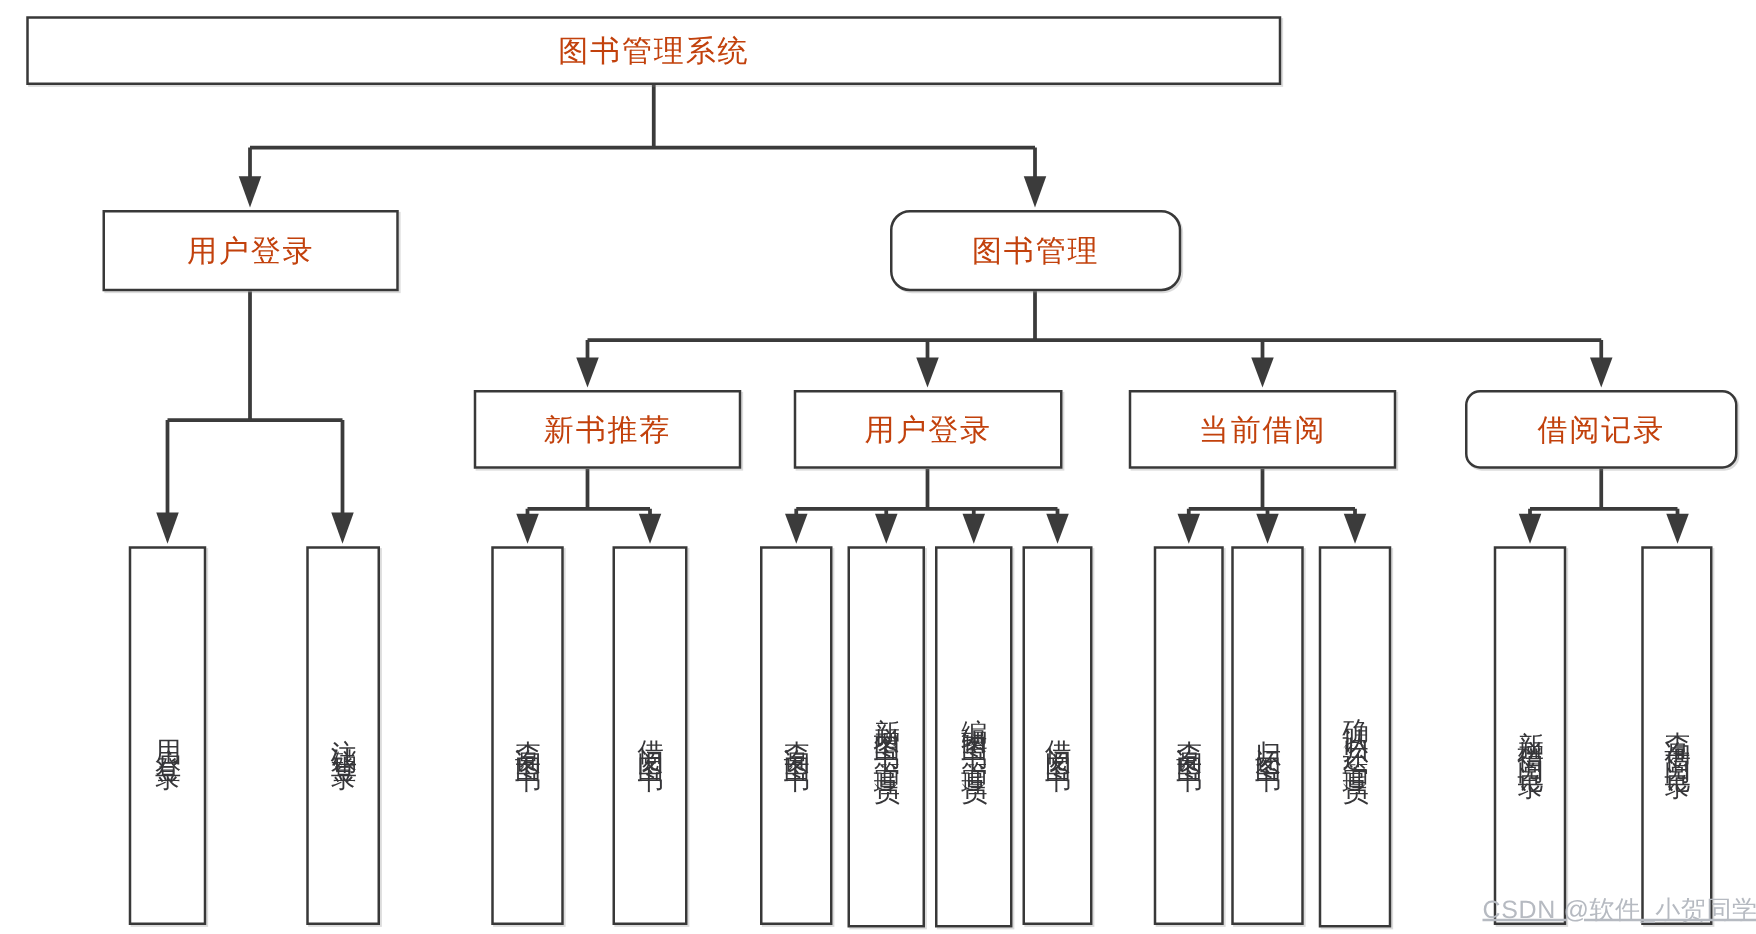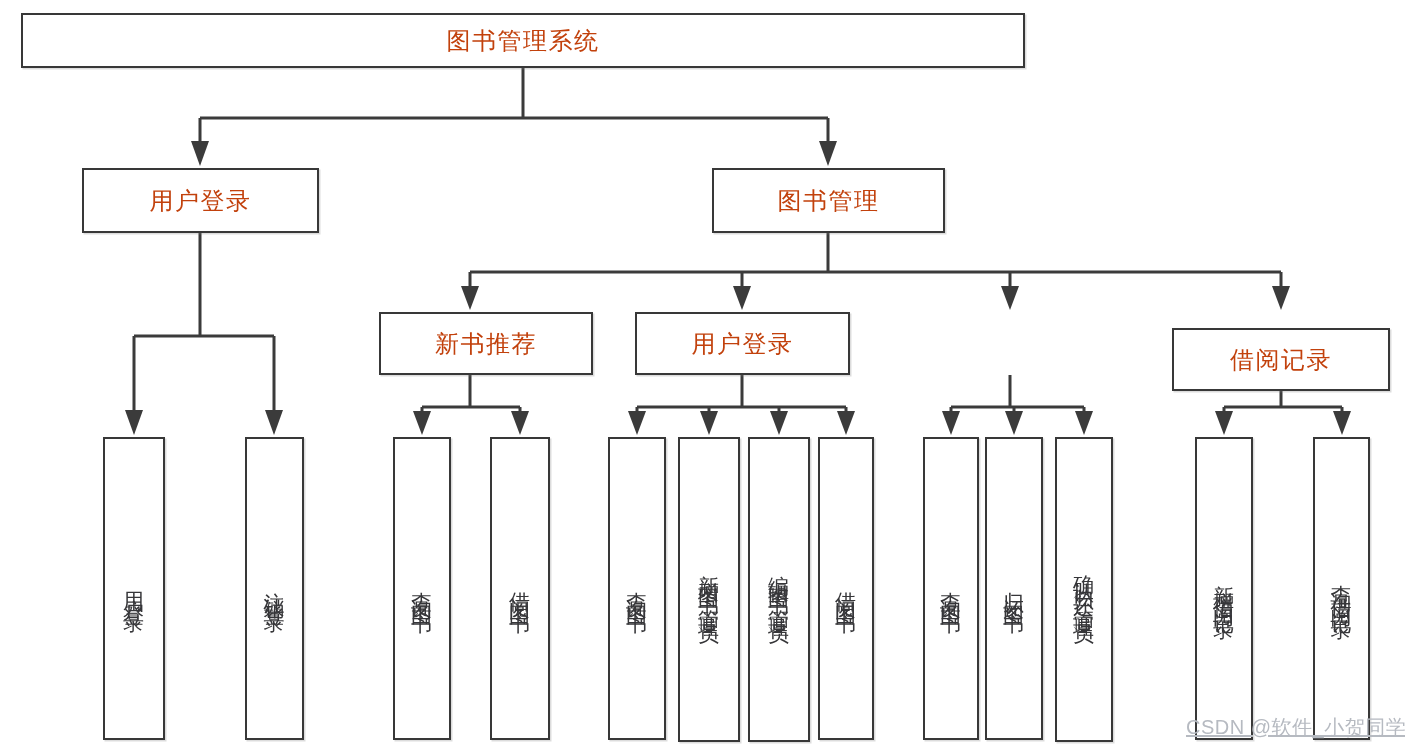--- a/index.html
+++ b/index.html
@@ -121,31 +121,34 @@
     </g>
   </svg>
 
   <div class="box" style="left:21px; top:13px; width:1004px; height:55px;">
     <span class="label">图书管理系统</span>
   </div>
 
   <div class="box" style="left:82px; top:168px; width:237px; height:65px;">
     <span class="label">用户登录</span>
   </div>
-  <div class="box" style="left:712px; top:168px; width:233px; height:65px;">
+  <div class="box" style="left:712px; top:168px; width:233px; height:65px;border-radius:16px;">
     <span class="label">图书管理</span>
   </div>
 
   <div class="box" style="left:363px; top:312px; width:214px; height:63px;margin-left:16px;">
     <span class="label">新书推荐</span>
   </div>
   <div class="box" style="left:635px; top:312px; width:215px; height:63px;">
     <span class="label">用户登录</span>
   </div>
-  <div class="box" style="left:1172px; top:328px; width:218px; height:63px;">
+  <div class="box" style="left:903px; top:312px; width:214px; height:63px;">
+    <span class="label">当前借阅</span>
+  </div>
+  <div class="box" style="left:1172px; top:312px; width:218px; height:63px;border-radius:12px;">
     <span class="label">借阅记录</span>
   </div>
 
   <div class="box vbox" style="left:103px; top:437px; width:62px; height:303px;">
     <span class="vlabel">用户登录</span>
   </div>
   <div class="box vbox" style="left:245px; top:437px; width:59px; height:303px;">
     <span class="vlabel">注销登录</span>
   </div>
 

